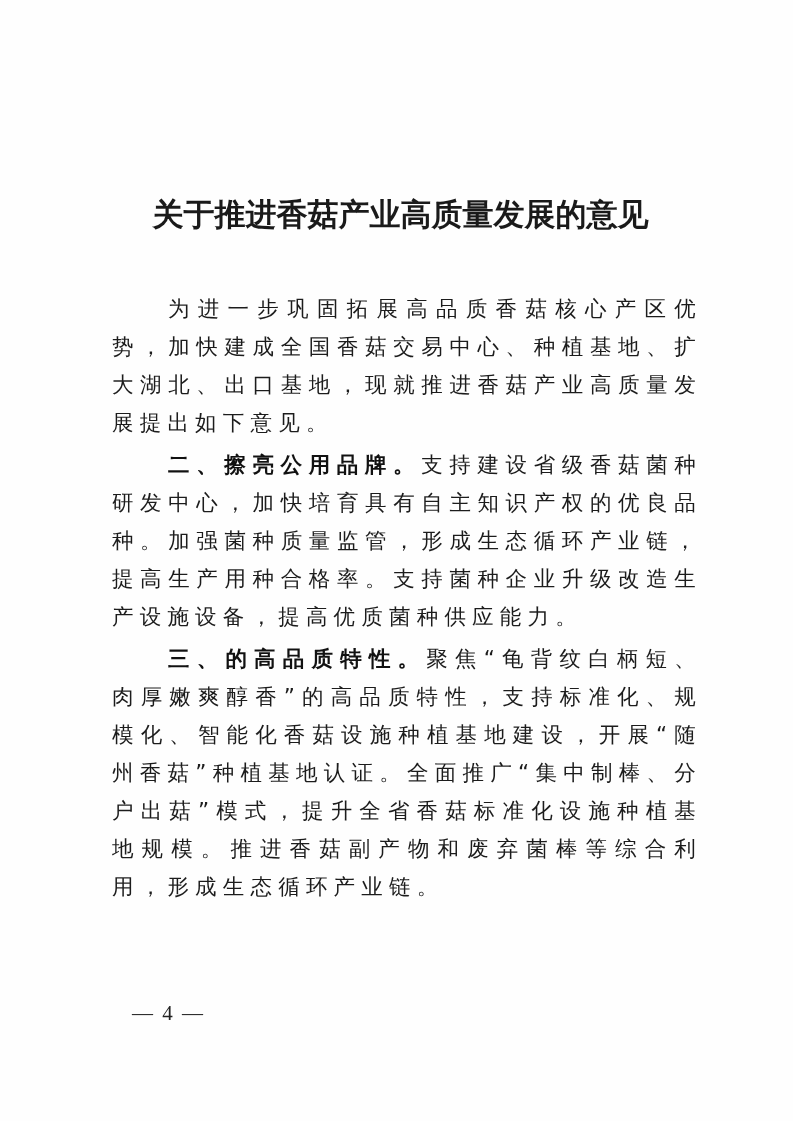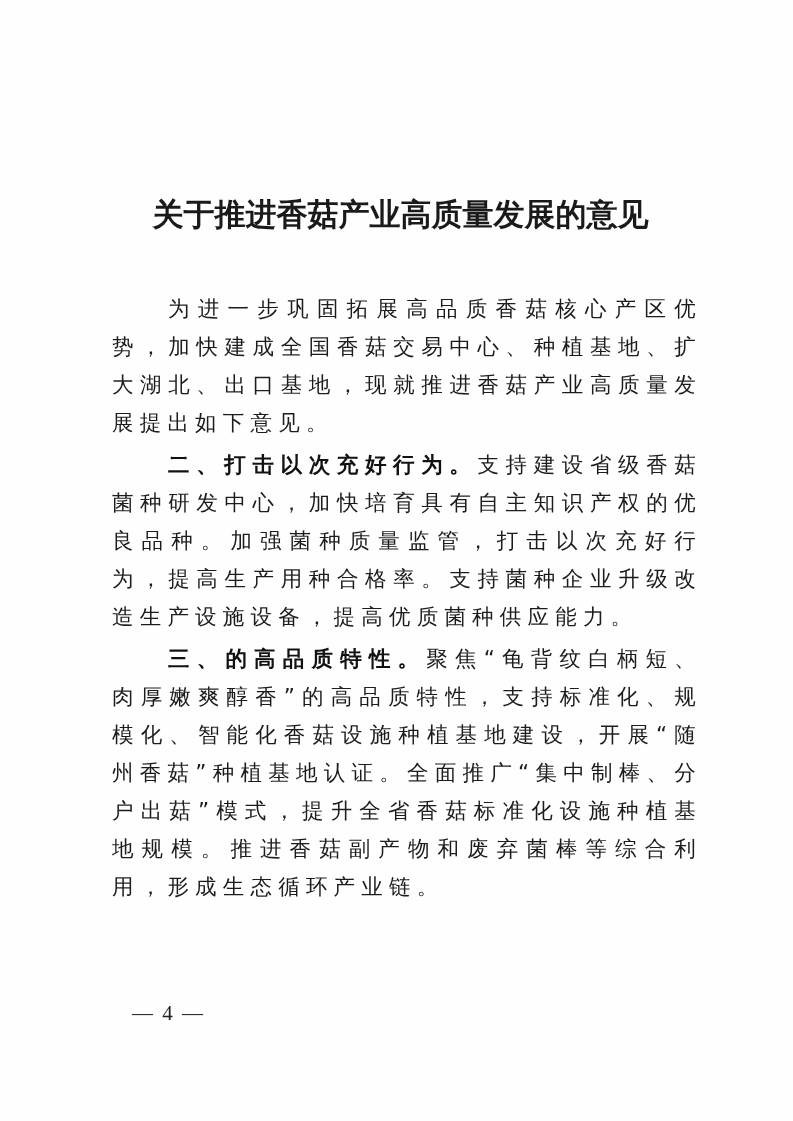--- a/index.html
+++ b/index.html
@@ -68,21 +68,21 @@
 <body>
 
 <div class="page">
   <div class="title">关于推进香菇产业高质量发展的意见</div>
 
   <div class="body">
     <p class="para">
       <span class="lead"></span><span>为进一步巩固拓展高品质香菇核心产区优势，加快建成全国香菇交易中心、种植基地、扩大湖北、出口基地，现就推进香菇产业高质量发展提出如下意见。</span>
     </p>
     <p class="para">
-      <span class="lead">二、打击以次充好行为。</span><span>支持建设省级香菇菌种研发中心，加快培育具有自主知识产权的优良品种。加强菌种质量监管，打击以次充好行为，提高生产用种合格率。支持菌种企业升级改造生产设施设备，提高优质菌种供应能力。</span>
+      <span class="lead">二、擦亮公用品牌。</span><span>支持建设省级香菇菌种研发中心，加快培育具有自主知识产权的优良品种。加强菌种质量监管，形成生态循环产业链，提高生产用种合格率。支持菌种企业升级改造生产设施设备，提高优质菌种供应能力。</span>
     </p>
     <p class="para">
       <span class="lead">三、的高品质特性。</span><span>聚焦“龟背纹白柄短、肉厚嫩爽醇香”的高品质特性，支持标准化、规模化、智能化香菇设施种植基地建设，开展“随州香菇”种植基地认证。全面推广“集中制棒、分户出菇”模式，提升全省香菇标准化设施种植基地规模。推进香菇副产物和废弃菌棒等综合利用，形成生态循环产业链。</span>
     </p>
 
   </div>
 
   <div class="page-number">— 4 —</div>
 </div>
 

